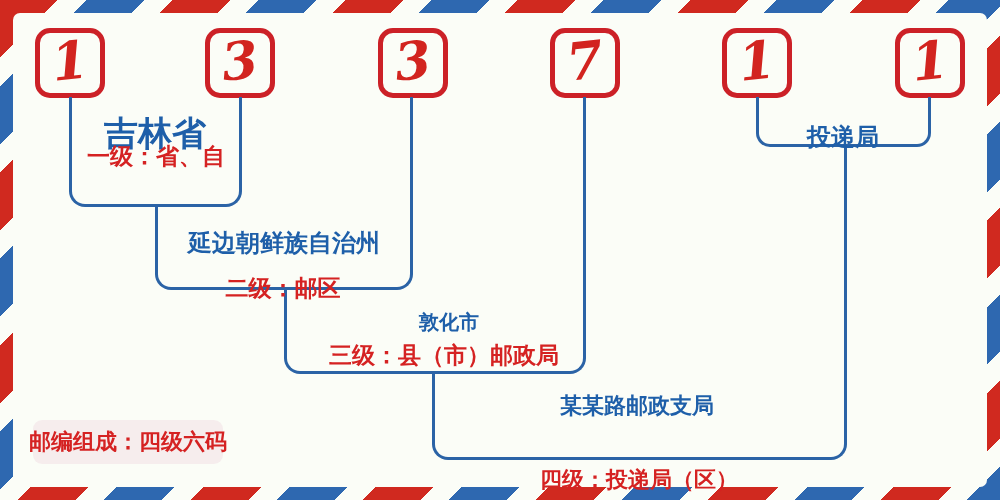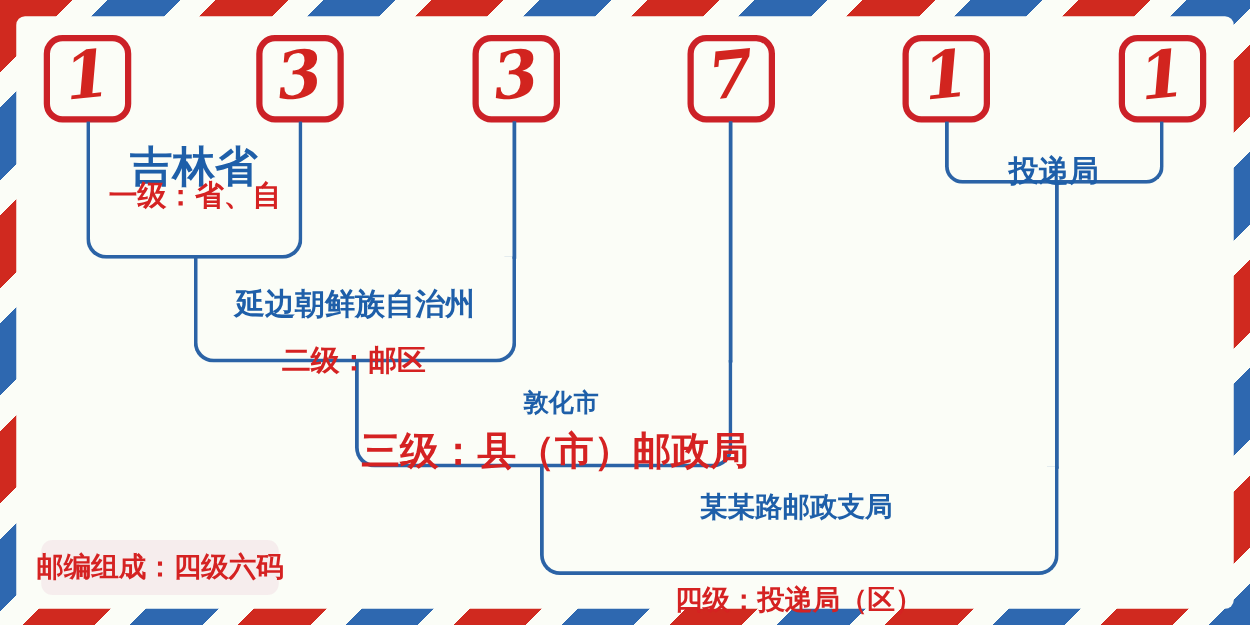--- a/index.html
+++ b/index.html
@@ -51,28 +51,28 @@
   
   .t{position:absolute;transform:translateX(-50%);white-space:nowrap;
      font-weight:bold;text-align:center;}
   .blue-t{color:#1e5fa9;}
   .red-t{color:#d52222;}
   .lv1-name{left:155px;top:111px;font-size:34px;}
   .lv1-desc{left:156px;top:145px;font-size:23px;line-height:26px;font-family:Liberation Mono, monospace;}
   .lv2-name{left:284px;top:227px;font-size:24px;text-align:right;}
   .lv2-desc{left:283px;top:255px;font-size:23px;margin-top:18px;}
   .lv3-name{left:437px;top:309px;font-size:20px;margin-left:12px;}
-  .lv3-desc{left:444px;top:340px;font-size:31px;}
+  .lv3-desc{left:444px;top:340px;font-size:23px;}
   .lv4-name{left:637px;top:391px;font-size:22px;font-family:Liberation Mono, monospace;}
   .lv4-desc{left:639px;top:424px;font-size:22px;margin-top:41px;}
   .delivery-label{left:843px;top:121px;font-size:24px;}
 
   
   .badge{
-    position:absolute;left:33px;top:432px;width:190px;height:44px;
+    position:absolute;left:33px;top:420px;width:190px;height:44px;
     background:#f6eded;border-radius:9px;
     display:flex;align-items:center;justify-content:center;
     font-weight:bold;font-size:22px;color:#d52222;white-space:nowrap;
   }
 </style>
 </head>
 <body>
 
 <div class="page">
   <div class="panel"></div>

